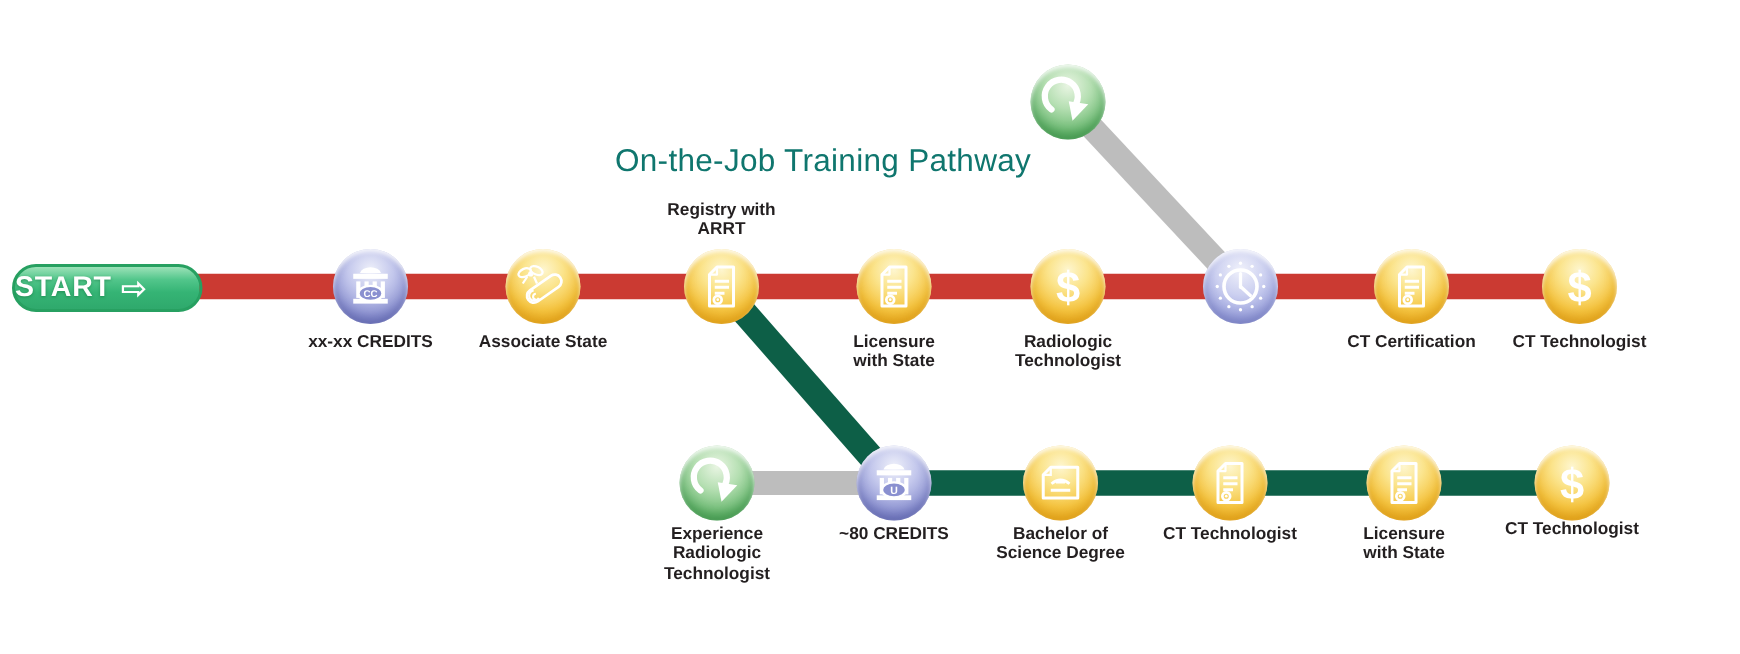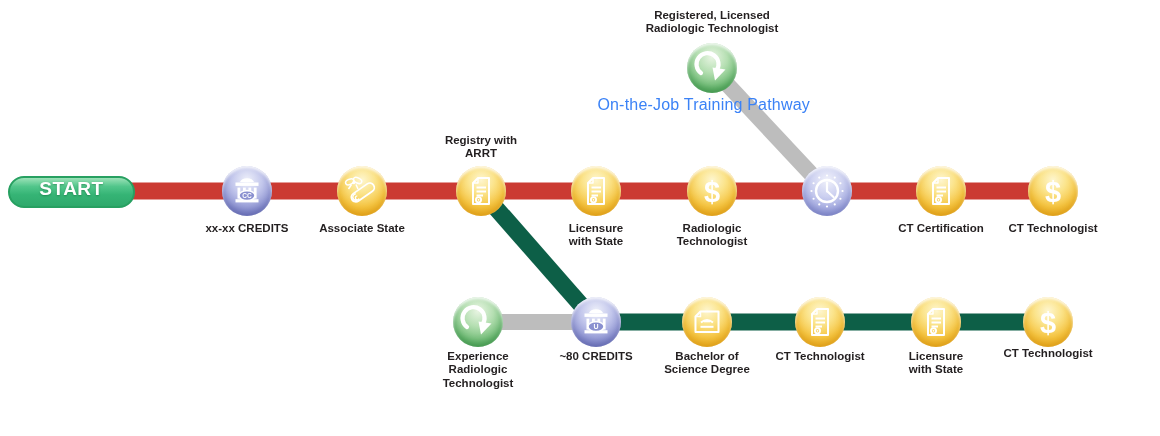--- a/index.html
+++ b/index.html
@@ -28,31 +28,30 @@
   .sphere.green{
     background:radial-gradient(circle at 50% 28%,#e9f5e3 0%,#b5dfb2 35%,#6cba72 72%,#46a24f 100%);
     box-shadow:inset 0 2px 3px rgba(255,255,255,.85), inset 0 -4px 7px rgba(20,105,40,.38);
   }
   .node-label{
     position:absolute;width:130px;text-align:center;
     font-size:11.5px;line-height:1.16;font-weight:bold;color:#231f20;
     white-space:pre-line;
   }
   .pathway-title{
-    position:absolute;width:400px;text-align:right;
-    font-size:16px;color:#3b82f6;letter-spacing:.2px;
+    position:absolute;width:400px;text-align:left;
+    font-size:21px;color:#0f766e;letter-spacing:.2px;
   }
   #start-button{
     position:absolute;left:8px;top:176px;width:127px;height:32px;
     border-radius:16px;border:2px solid #27a061;box-sizing:border-box;
     background:linear-gradient(180deg,#9ce2b8 0%,#52c68b 30%,#35b475 60%,#2fa96c 100%);
     display:flex;align-items:center;justify-content:flex-start;gap:6px;
     color:#fff;font-weight:bold;font-size:19px;letter-spacing:.5px;
     text-shadow:0 1px 2px rgba(0,90,40,.45);
-    flex-direction:column;
   }
   #start-button .arrow{font-size:21px;line-height:1;font-weight:bold;text-shadow:none;}
 </style>
 </head>
 <body>
 
 <div id="stage">
 
   <svg width="0" height="0" style="position:absolute" aria-hidden="true">
     <defs>
@@ -230,22 +229,20 @@
   <div class="node-label" style="left:182px;top:222px">xx-xx CREDITS</div>
   <div class="node-label" style="left:297px;top:222px">Associate State</div>
   <div class="node-label" style="left:416px;top:134px">Registry with
 ARRT</div>
   <div class="node-label" style="left:531px;top:222px">Licensure
 with State</div>
   <div class="node-label" style="left:647px;top:222px">Radiologic
 Technologist</div>
   <div class="node-label" style="left:876px;top:222px">CT Certification</div>
   <div class="node-label" style="left:988px;top:222px">CT Technologist</div>
-  <div class="node-label" style="left:622px;top:9px;width:180px">Registered, Licensed
-Radiologic Technologist</div>
   <div class="node-label" style="left:413px;top:350px">Experience
 Radiologic
 Technologist</div>
   <div class="node-label" style="left:531px;top:350px">~80 CREDITS</div>
   <div class="node-label" style="left:642px;top:350px">Bachelor of
 Science Degree</div>
   <div class="node-label" style="left:755px;top:350px">CT Technologist</div>
   <div class="node-label" style="left:871px;top:350px">Licensure
 with State</div>
   <div class="node-label" style="left:983px;top:347px">CT Technologist</div>

